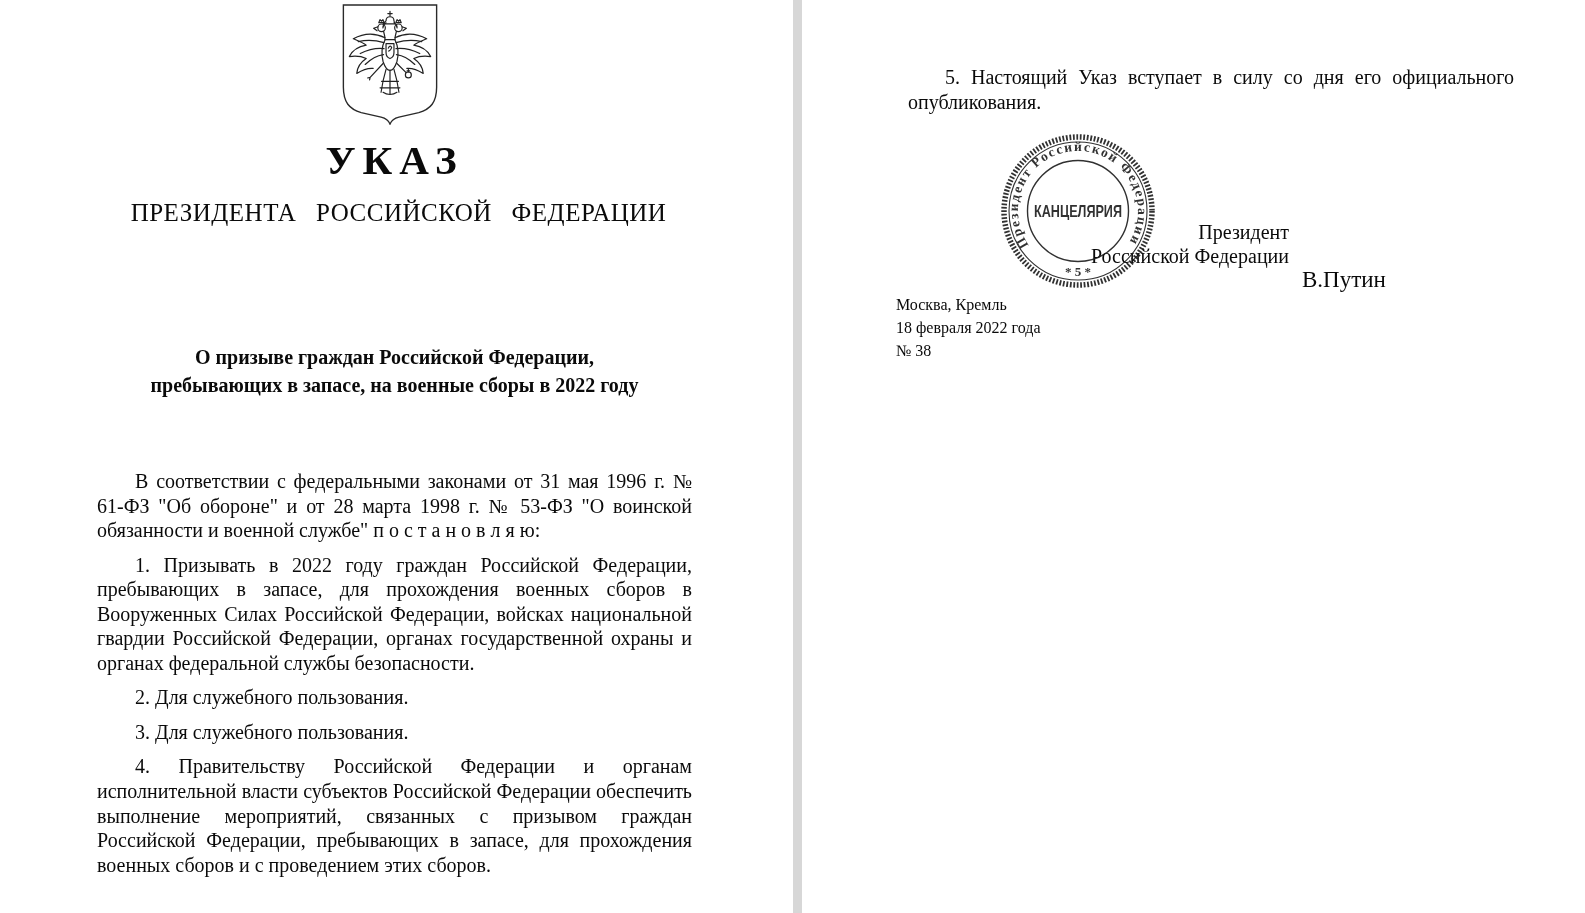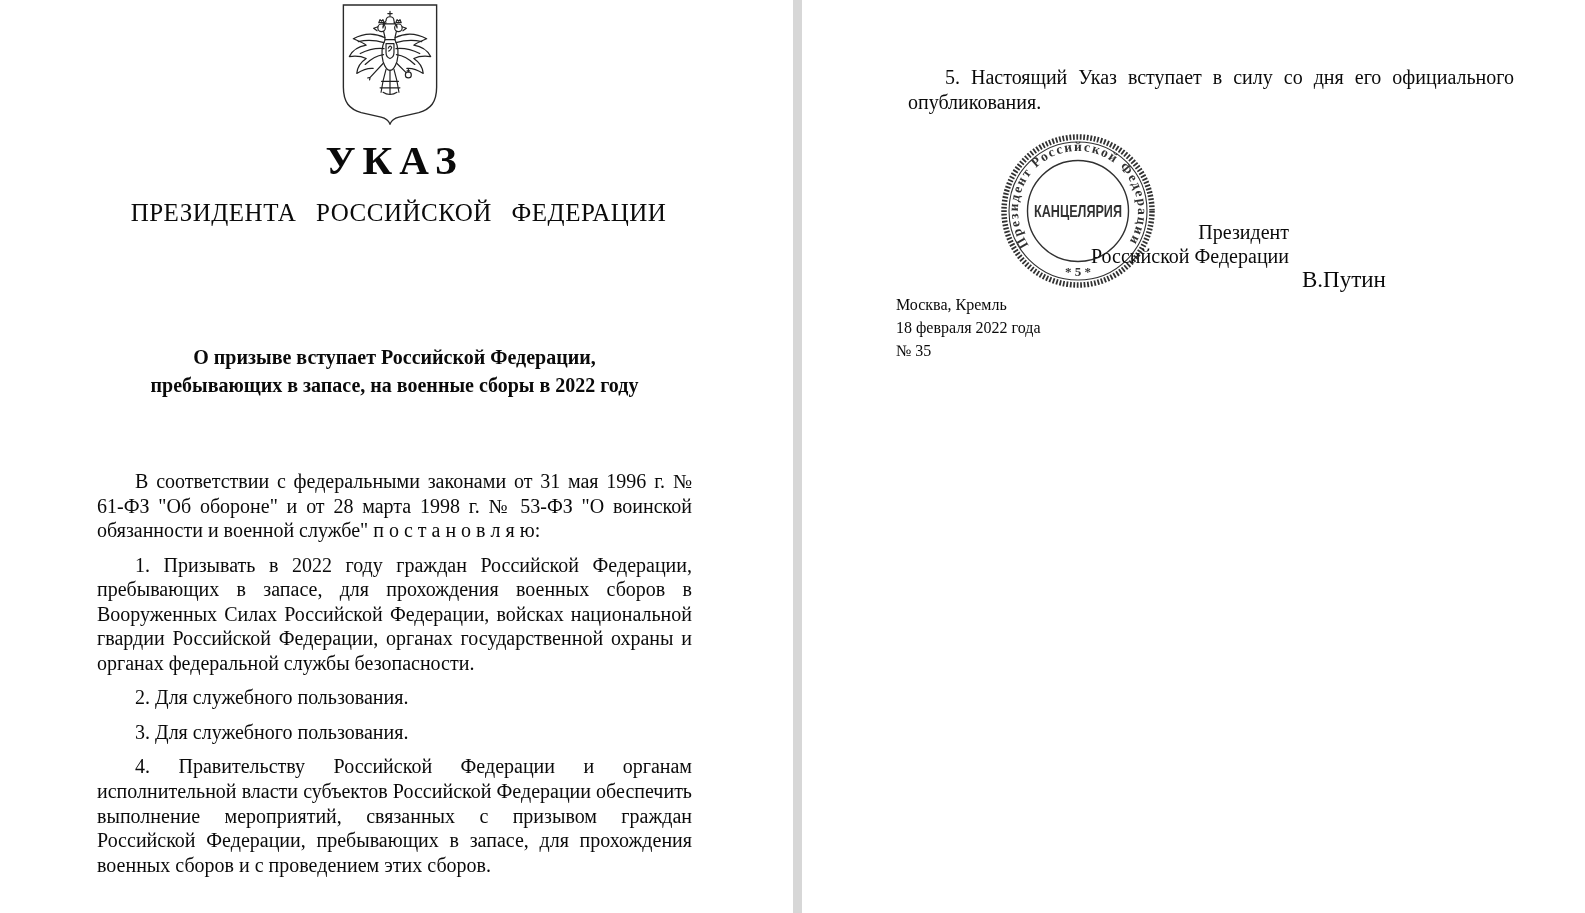--- a/index.html
+++ b/index.html
@@ -77,21 +77,21 @@
           <path d="M46,68 C43,78 42,84 41,91 M50,69 V93 M54,68 C57,78 58,84 59,91 M41.5,80 H58.5 M40,86.5 H60 M43,91 C47,94 53,94 57,91"></path>
         </g>
       </svg>
     </div>
 
     <h1 class="doc-type">УКАЗ</h1>
 
     <div class="issuer">ПРЕЗИДЕНТА РОССИЙСКОЙ ФЕДЕРАЦИИ</div>
 
     <div class="subject">
-      <div>О призыве вступает Российской Федерации,</div>
+      <div>О призыве граждан Российской Федерации,</div>
       <div>пребывающих в запасе, на военные сборы в 2022 году</div>
     </div>
 
     <div class="body-text">
       <p>В соответствии с федеральными законами от 31 мая 1996 г. № 61-ФЗ "Об обороне" и от 28 марта 1998 г. № 53-ФЗ "О воинской обязанности и военной службе" п о с т а н о в л я ю:</p>
       <p>1. Призывать в 2022 году граждан Российской Федерации, пребывающих в запасе, для прохождения военных сборов в Вооруженных Силах Российской Федерации, войсках национальной гвардии Российской Федерации, органах государственной охраны и органах федеральной службы безопасности.</p>
       <p>2. Для служебного пользования.</p>
       <p>3. Для служебного пользования.</p>
       <p>4. Правительству Российской Федерации и органам исполнительной власти субъектов Российской Федерации обеспечить выполнение мероприятий, связанных с призывом граждан Российской Федерации, пребывающих в запасе, для прохождения военных сборов и с проведением этих сборов.</p>
     </div>
@@ -122,16 +122,16 @@
           <textPath href="#ringpath" xlink:href="#ringpath" startOffset="0" textLength="258" lengthAdjust="spacing">Президент Российской Федерации</textPath>
         </text>
         <text x="0" y="5.5" text-anchor="middle" font-size="16.5" font-weight="bold" fill="#1b1b1b" font-family="&quot;Liberation Sans&quot;,&quot;DejaVu Sans&quot;,sans-serif" textLength="88" lengthAdjust="spacingAndGlyphs">КАНЦЕЛЯРИЯ</text>
         <text x="0" y="65" text-anchor="middle" font-size="13" font-weight="bold" fill="#1b1b1b" font-family="&quot;Liberation Serif&quot;,&quot;DejaVu Serif&quot;,serif">*  5  *</text>
       </svg>
     </div>
 
     <div class="place-date">
       <div>Москва, Кремль</div>
       <div>18 февраля 2022 года</div>
-      <div>№ 35</div>
+      <div>№ 38</div>
     </div>
   </div>
 </div>
 
 </body></html>

